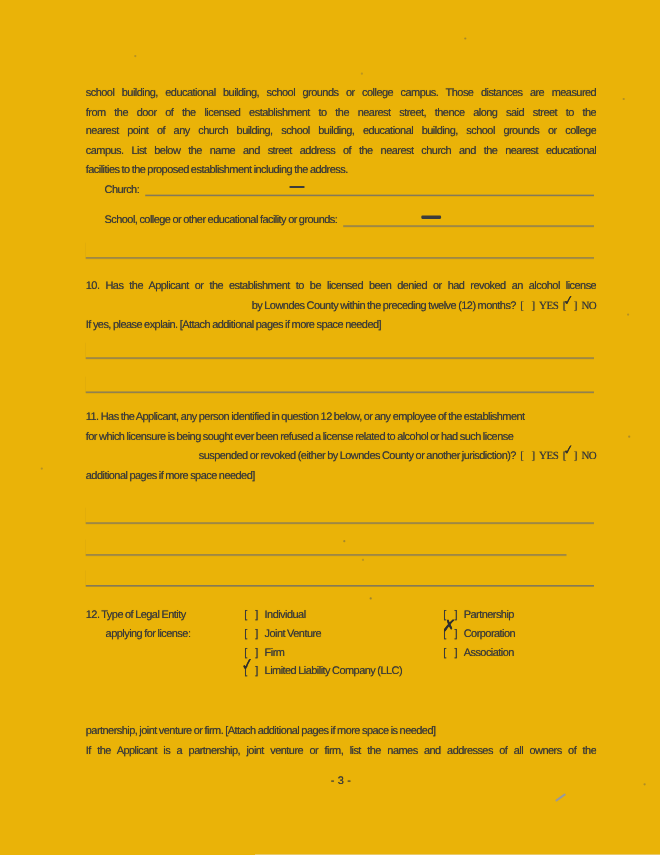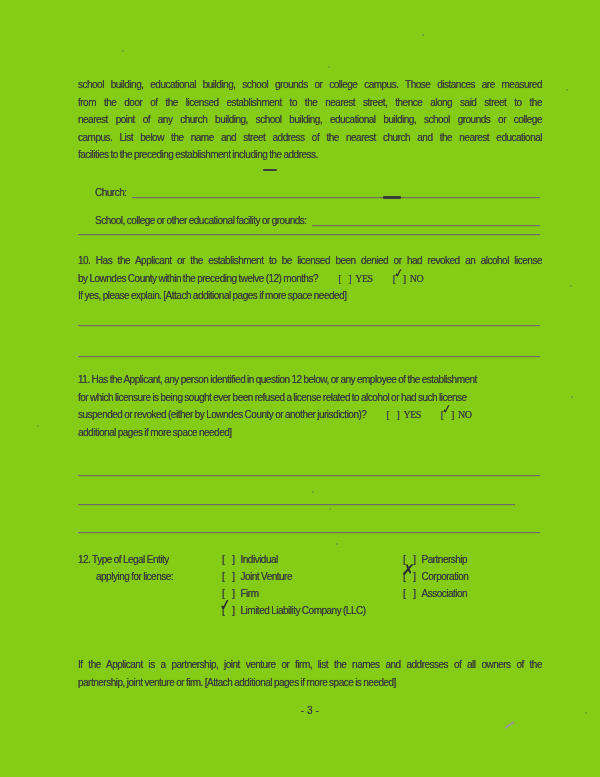--- a/index.html
+++ b/index.html
@@ -1,30 +1,30 @@
 <!DOCTYPE html>
 <html><head>
 <meta charset="utf-8">
 <style>
   html,body{margin:0;padding:0;background:#e8e8e8;}
   .page{
-    position:relative;width:600px;height:777px;background:#84cc16;
+    position:relative;width:600px;height:777px;background:#eab308;
     font-family:"Liberation Sans",sans-serif;color:#3a3a3a;
     font-size:10px;letter-spacing:-0.5px;word-spacing:-0.4px;
     overflow:hidden;
     text-shadow:0 0 .5px rgba(56,56,56,.65),0 0 1.2px rgba(56,56,56,.18);
   }
   .abs{position:absolute;text-align:right;}
   .para{position:absolute;left:78px;width:464px;}
   .ln{line-height:17.5px;height:17.5px;white-space:nowrap;}
   .j{text-align:justify;text-align-last:justify;white-space:normal;height:17.5px;overflow:hidden;}
   .rule{position:absolute;border-bottom:1.3px solid #6d6d6d;box-shadow:0 .6px 0 rgba(80,80,80,.25);}
-  .fieldrow{position:absolute;display:flex;align-items:flex-end;margin-top:20px;}
+  .fieldrow{position:absolute;display:flex;align-items:flex-end;}
   .fill-line{flex:1;border-bottom:1.3px solid #6d6d6d;box-shadow:0 .6px 0 rgba(80,80,80,.25);margin-left:5px;height:13px;}
-  .inline-row{display:flex;align-items:baseline;gap:20px;white-space:nowrap;line-height:17.5px;height:17.5px;}
+  .inline-row{display:flex;align-items:baseline;gap:4px;white-space:nowrap;line-height:17.5px;height:17.5px;justify-content:flex-end;}
   .opt{display:inline-flex;align-items:baseline;gap:3px;font-family:Liberation Serif, serif;}
   .cb{position:relative;display:inline-block;white-space:pre;letter-spacing:.6px;word-spacing:0;}
   .cb::before{content:"[\00a0\00a0]";}
   .mark{position:absolute;letter-spacing:0;color:#2e2e2e;line-height:1;
         text-shadow:0 0 .4px rgba(40,40,40,.8);}
   .mark-check{left:1px;top:-3px;font-size:12px;transform:rotate(-8deg);}
   .mark-check-big{left:-3px;top:-5px;font-size:15px;transform:rotate(-10deg);}
   .mark-x{left:-1px;top:-6px;font-size:15px;transform:rotate(3deg);}
   .q12-row{line-height:17px;height:17px;white-space:nowrap;display:flex;align-items:baseline;}
   .q12-row .cb{margin-right:5px;}
@@ -36,21 +36,21 @@
 </head>
 <body>
 
 <div class="page">
 
   <div class="para" style="top:76px">
     <div class="ln j">school building, educational building, school grounds or college campus.  Those distances are measured</div>
     <div class="ln j">from the door of the licensed establishment to the nearest street, thence along said street to the</div>
     <div class="ln j">nearest point of any church building, school building, educational building, school grounds or college</div>
     <div class="ln j">campus.  List below the name and street address of the nearest church and the nearest educational</div>
-    <div class="ln">facilities to the preceding establishment including the address.</div>
+    <div class="ln">facilities to the proposed establishment including the address.</div>
   </div>
 
   <div class="fieldrow" style="left:95px;top:164px;width:445px;">
     <span>Church:</span>
     <span class="fill-line"></span>
   </div>
   <div class="dash-art" style="left:263px;top:169px;width:14px;height:2px;"></div>
 
   <div class="fieldrow" style="left:95px;top:192px;width:445px;">
     <span>School, college or other educational facility or grounds:</span>
@@ -135,22 +135,22 @@
         <span>Corporation</span>
       </div>
       <div class="q12-row">
         <span class="cb"></span>
         <span>Association</span>
       </div>
     </div>
   </div>
 
   <div class="para" style="top:656px">
+    <div class="ln">partnership, joint venture or firm.  [Attach additional pages if more space is needed]</div>
     <div class="ln j">If the Applicant is a partnership, joint venture or firm, list the names and addresses of all owners of the</div>
-    <div class="ln">partnership, joint venture or firm.  [Attach additional pages if more space is needed]</div>
   </div>
 
   <div class="footer">- 3 -</div>
 
   <div class="speck" style="left:122px;top:50px;opacity:.35;"></div>
   <div class="speck" style="left:422px;top:34px;opacity:.45;"></div>
   <div class="speck" style="left:328px;top:66px;opacity:.3;"></div>
   <div class="speck" style="left:566px;top:89px;opacity:.4;"></div>
   <div class="speck" style="left:570px;top:285px;opacity:.35;"></div>
   <div class="speck" style="left:37px;top:425px;opacity:.35;"></div>

